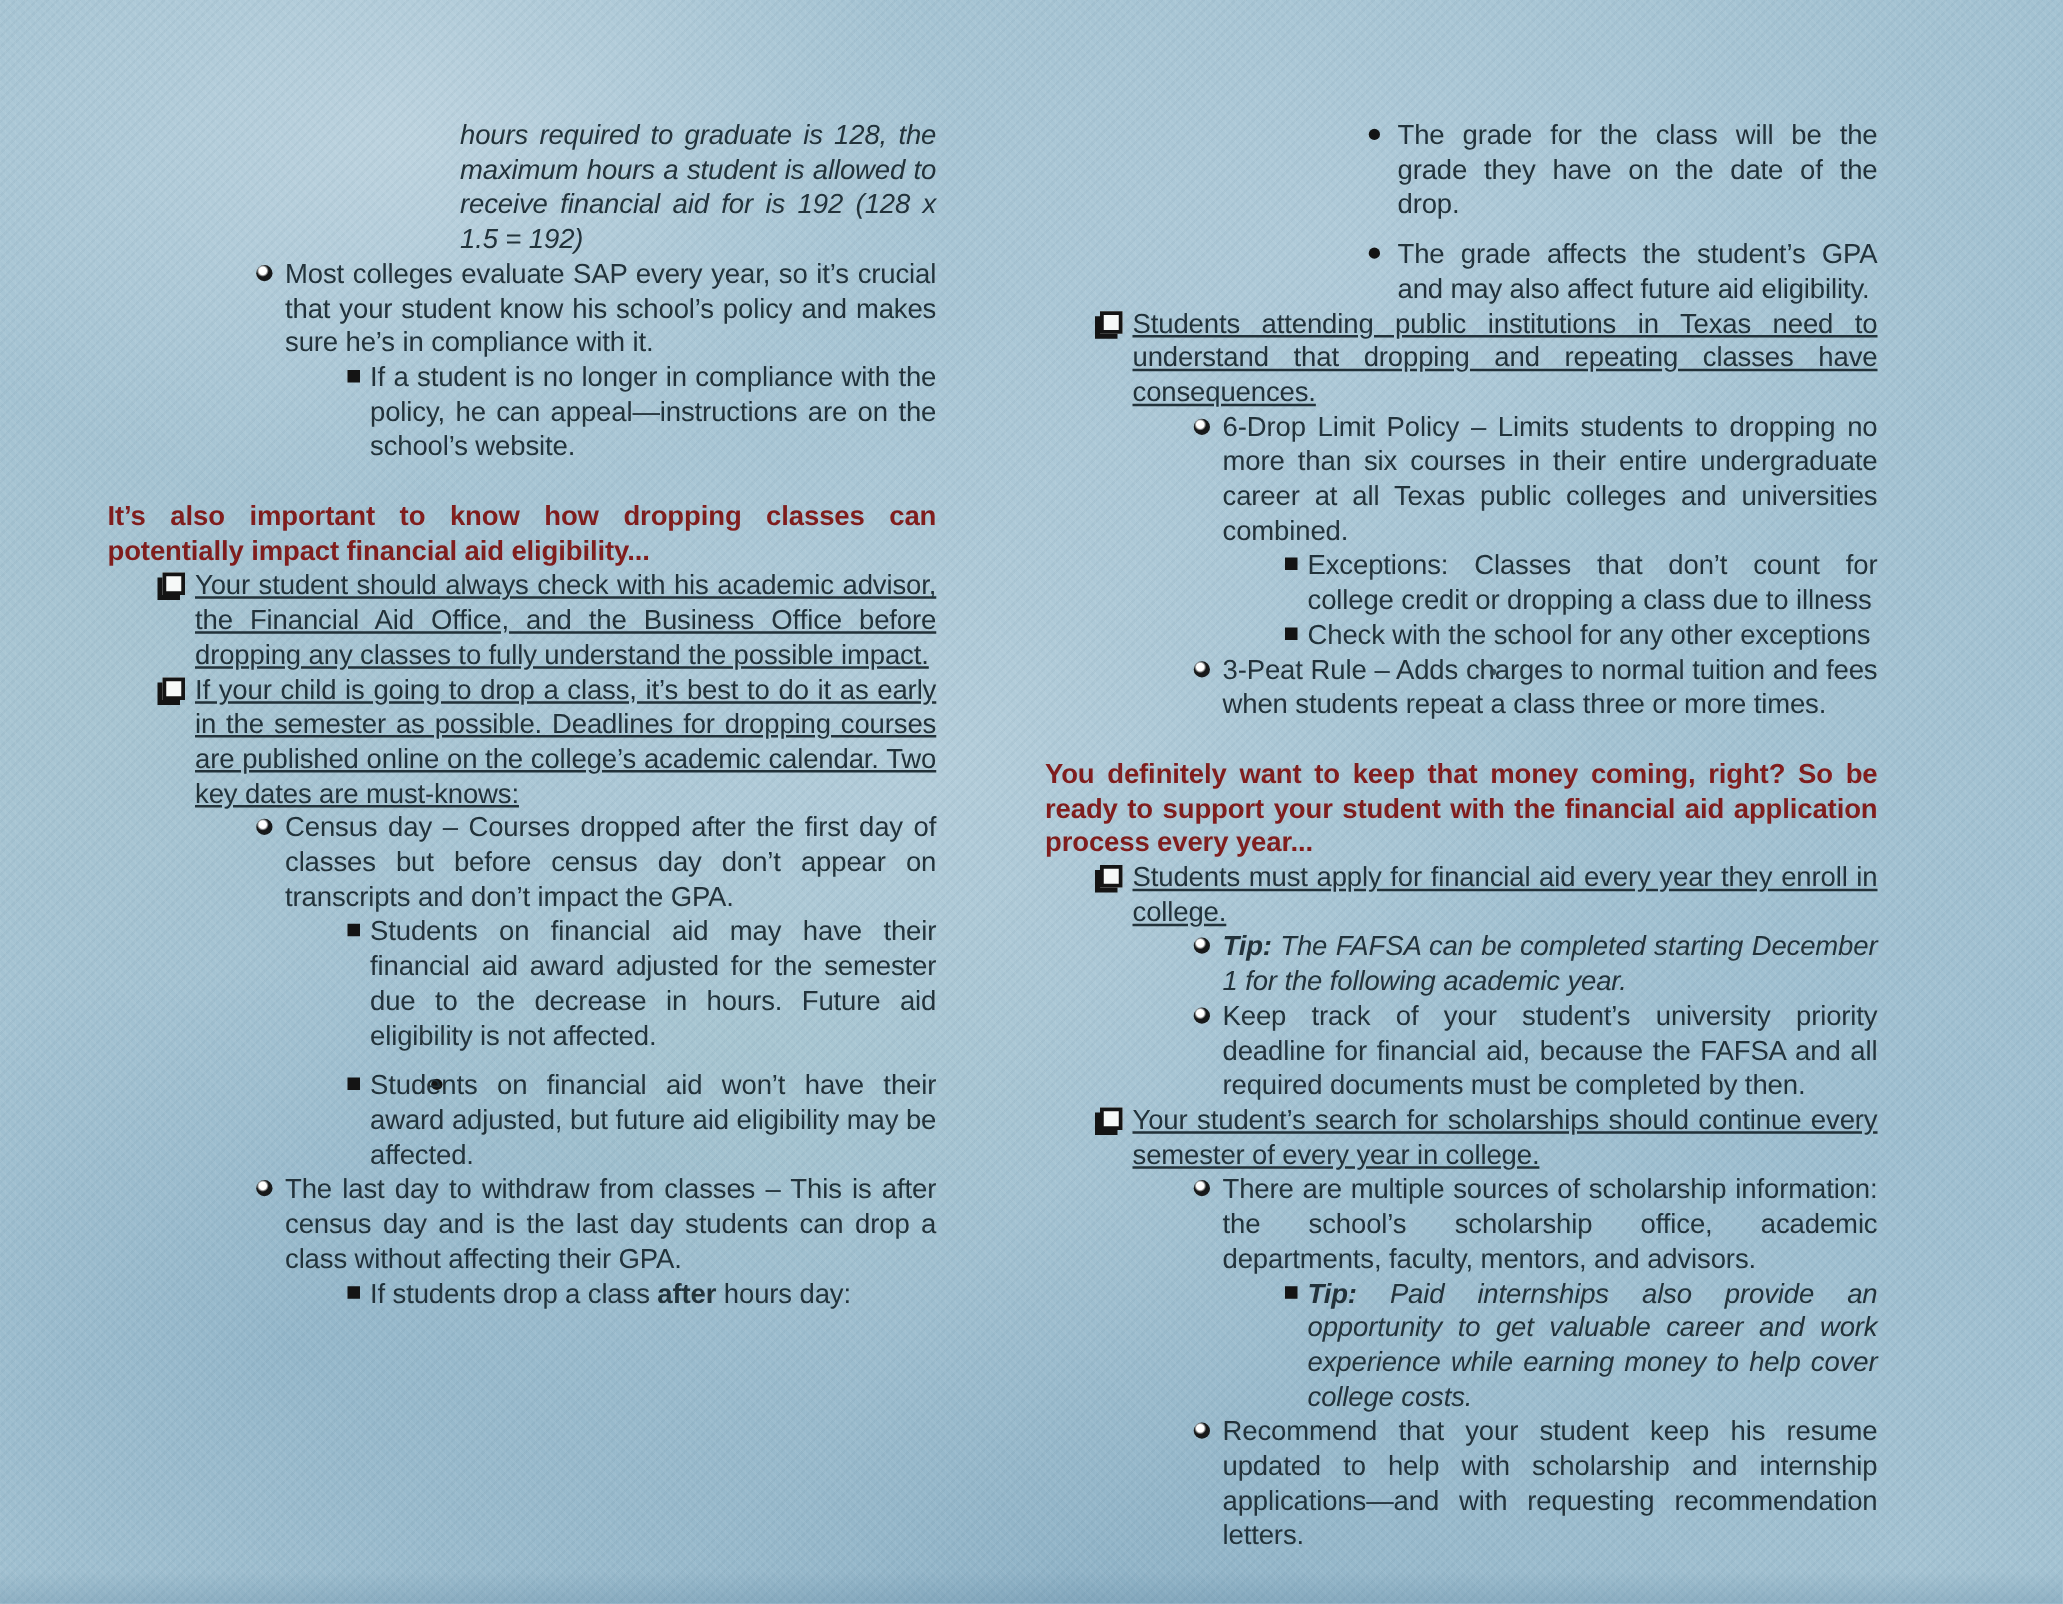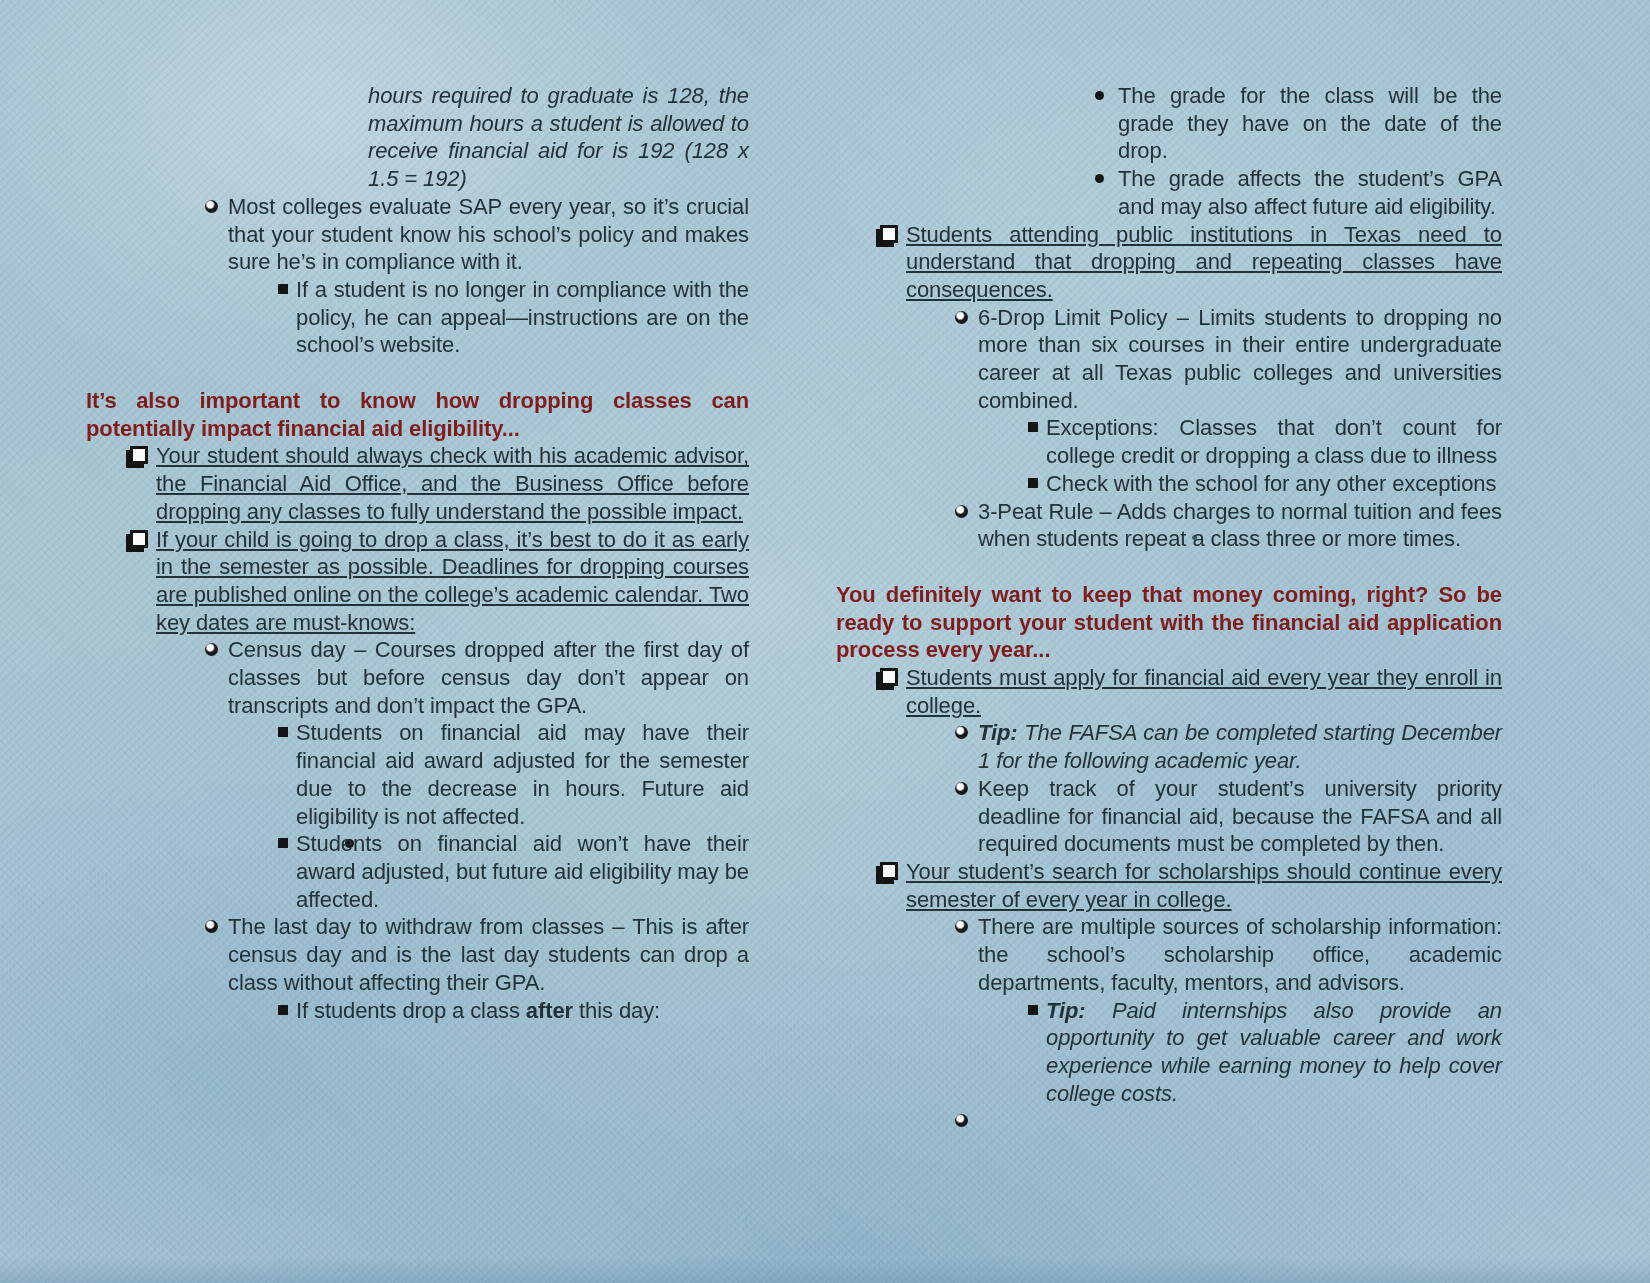--- a/index.html
+++ b/index.html
@@ -35,21 +35,21 @@
 
   .col{position:absolute;top:82px;color:#22323a;font-size:22px;line-height:27.7px;letter-spacing:-0.1px;}
   .col-left {left:86px; width:663px;}
   .col-right{left:836px;width:666px;}
 
   .block{position:relative;text-align:justify;}
   .heading{font-weight:700;margin-top:28px;color:#7f1d1d;}
   .lvl1{padding-left:70px;text-decoration:underline;}
   .lvl2{padding-left:142px;}
   .lvl3{padding-left:210px;}
-  .lvl4{padding-left:282px;}
+  .lvl4{padding-left:282px;margin-top:12px;}
   .italic{font-style:italic;}
   .b{font-weight:700;}
 
   .bullet{position:absolute;display:block;}
   .bullet.shadowbox{
     left:44px;top:4px;width:12px;height:12px;background:#f6f9f8;
     border:3px solid #141414;box-shadow:-4px 4px 0 0 #141414;
   }
   .bullet.ball{
     left:119px;top:7px;width:13px;height:13px;border-radius:50%;
@@ -75,33 +75,33 @@
     <div class="block lvl2"><span class="bullet ball"></span><span class="txt"><span>Most colleges evaluate SAP every year, so it’s crucial that your student know his school’s policy and makes sure he’s in compliance with it.</span></span></div>
     <div class="block lvl3"><span class="bullet square"></span><span class="txt"><span>If a student is no longer in compliance with the policy, he can appeal—instructions are on the school’s website.</span></span></div>
     <div class="block heading"><span class="txt"><span>It’s also important to know how dropping classes can potentially impact financial aid eligibility...</span></span></div>
     <div class="block lvl1"><span class="bullet shadowbox"></span><span class="txt"><span>Your student should always check with his academic advisor, the Financial Aid Office, and the Business Office before dropping any classes to fully understand the possible impact.</span></span></div>
     <div class="block lvl1"><span class="bullet shadowbox"></span><span class="txt"><span>If your child is going to drop a class, it’s best to do it as early in the semester as possible. Deadlines for dropping courses are published online on the college’s academic calendar. Two key dates are must-knows:</span></span></div>
     <div class="block lvl2"><span class="bullet ball"></span><span class="txt"><span>Census day – Courses dropped after the first day of classes but before census day don’t appear on transcripts and don’t impact the GPA.</span></span></div>
     <div class="block lvl3"><span class="bullet square"></span><span class="txt"><span>Students on financial aid may have their financial aid award adjusted for the semester due to the decrease in hours. Future aid eligibility is not affected.</span></span></div>
     <div class="block lvl4"><span class="bullet dot"></span></div>
     <div class="block lvl3"><span class="bullet square"></span><span class="txt"><span>Students on financial aid won’t have their award adjusted, but future aid eligibility may be affected.</span></span></div>
     <div class="block lvl2"><span class="bullet ball"></span><span class="txt"><span>The last day to withdraw from classes – This is after census day and is the last day students can drop a class without affecting their GPA.</span></span></div>
-    <div class="block lvl3"><span class="bullet square"></span><span class="txt"><span>If students drop a class </span><span class="b">after</span><span> this day:</span></span></div>
+    <div class="block lvl3"><span class="bullet square"></span><span class="txt"><span>If students drop a class </span><span class="b">after</span><span> hours day:</span></span></div>
   </div>
 <div class="col col-right">
     <div class="block lvl4"><span class="bullet dot"></span><span class="txt"><span>The grade for the class will be the grade they have on the date of the drop.</span></span></div>
     <div class="block lvl4"><span class="bullet dot"></span><span class="txt"><span>The grade affects the student’s GPA and may also affect future aid eligibility.</span></span></div>
     <div class="block lvl1"><span class="bullet shadowbox"></span><span class="txt"><span>Students attending public institutions in Texas need to understand that dropping and repeating classes have consequences.</span></span></div>
     <div class="block lvl2"><span class="bullet ball"></span><span class="txt"><span>6-Drop Limit Policy – Limits students to dropping no more than six courses in their entire undergraduate career at all Texas public colleges and universities combined.</span></span></div>
     <div class="block lvl3"><span class="bullet square"></span><span class="txt"><span>Exceptions: Classes that don’t count for college credit or dropping a class due to illness</span></span></div>
     <div class="block lvl3"><span class="bullet square"></span><span class="txt"><span>Check with the school for any other exceptions</span></span></div>
     <div class="block lvl2"><span class="bullet ball"></span><span class="txt"><span>3-Peat Rule – Adds charges to normal tuition and fees when students repeat a class three or more times.</span></span></div>
     <div class="block heading"><span class="txt"><span>You definitely want to keep that money coming, right? So be ready to support your student with the financial aid application process every year...</span></span></div>
     <div class="block lvl1"><span class="bullet shadowbox"></span><span class="txt"><span>Students must apply for financial aid every year they enroll in college.</span></span></div>
     <div class="block lvl2 italic"><span class="bullet ball"></span><span class="txt"><span class="b">Tip:</span><span> The FAFSA can be completed starting December 1 for the following academic year.</span></span></div>
     <div class="block lvl2"><span class="bullet ball"></span><span class="txt"><span>Keep track of your student’s university priority deadline for financial aid, because the FAFSA and all required documents must be completed by then.</span></span></div>
     <div class="block lvl1"><span class="bullet shadowbox"></span><span class="txt"><span>Your student’s search for scholarships should continue every semester of every year in college.</span></span></div>
     <div class="block lvl2"><span class="bullet ball"></span><span class="txt"><span>There are multiple sources of scholarship information: the school’s scholarship office, academic departments, faculty, mentors, and advisors.</span></span></div>
     <div class="block lvl3 italic"><span class="bullet square"></span><span class="txt"><span class="b">Tip:</span><span> Paid internships also provide an opportunity to get valuable career and work experience while earning money to help cover college costs.</span></span></div>
-    <div class="block lvl2"><span class="bullet ball"></span></div>
+    <div class="block lvl2"><span class="bullet ball"></span><span class="txt"><span>Recommend that your student keep his resume updated to help with scholarship and internship applications—and with requesting recommendation letters.</span></span></div>
   </div>
 
 <div class="ink-dot"></div>
 
 </body></html>

